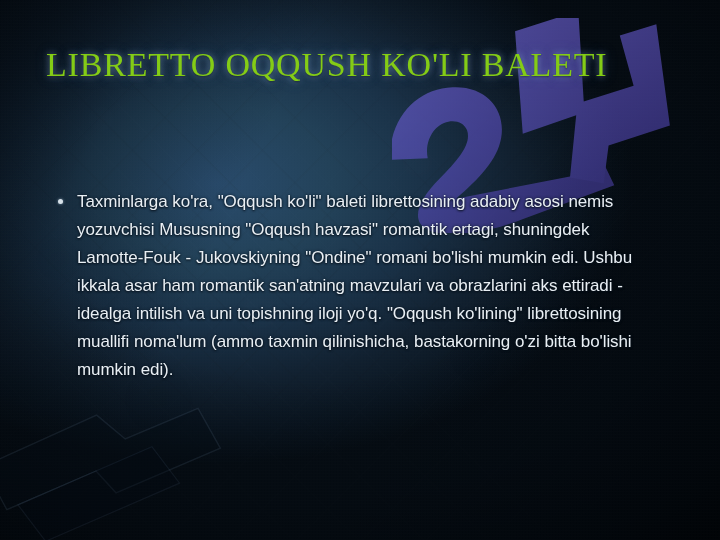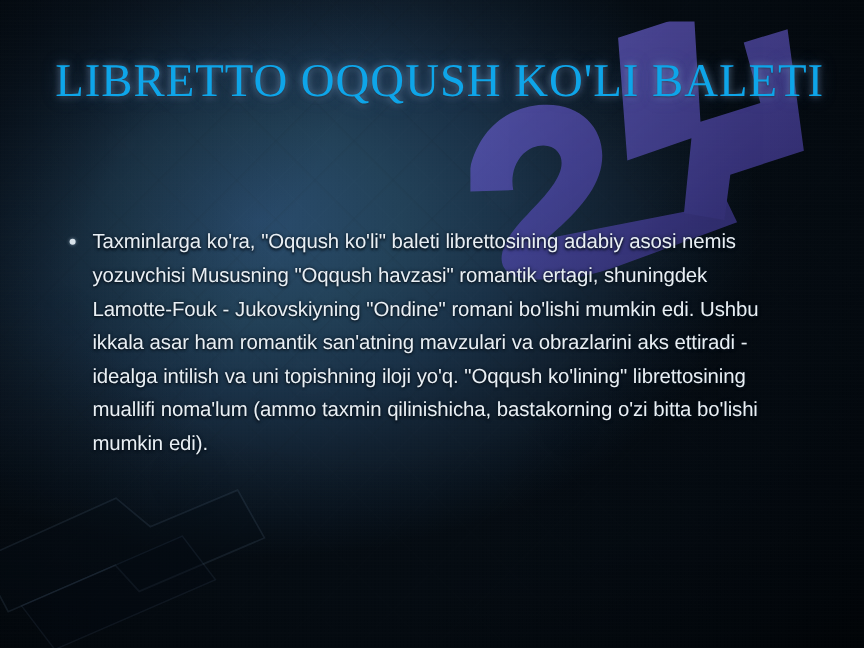--- a/index.html
+++ b/index.html
@@ -115,26 +115,25 @@
     opacity: 0.9;
   }
   .watermark-ll svg { display: block; width: 100%; height: 100%; }
 
   
   .title {
     position: absolute;
     left: 46px;
     top: 46px;
     width: 628px;
-    text-align: center;
     font-family: "Liberation Serif", serif;
-    font-size: 39px;
+    font-size: 34px;
     line-height: 1.12;
     letter-spacing: 0.8px;
-    color: #0ea5e9;
+    color: #84cc16;
     text-shadow:
       0 0 6px rgba(150,185,225,0.55),
       0 0 14px rgba(90,130,185,0.35),
       0 1px 2px rgba(0,0,0,0.55);
     white-space: nowrap;
   }
 
   
   .body-block {
     position: absolute;

